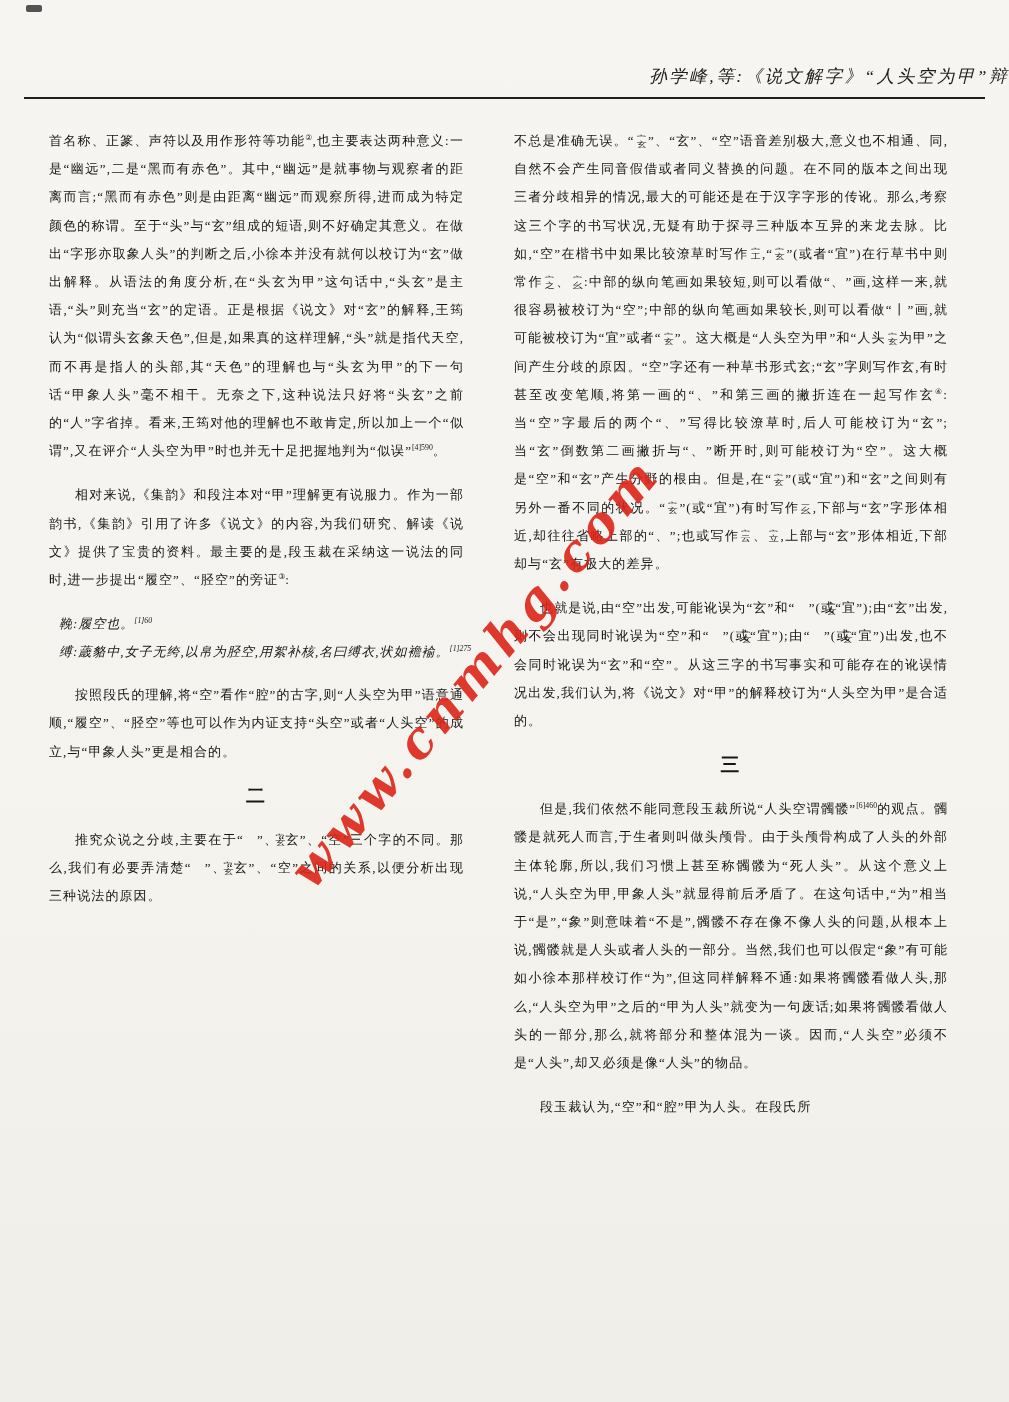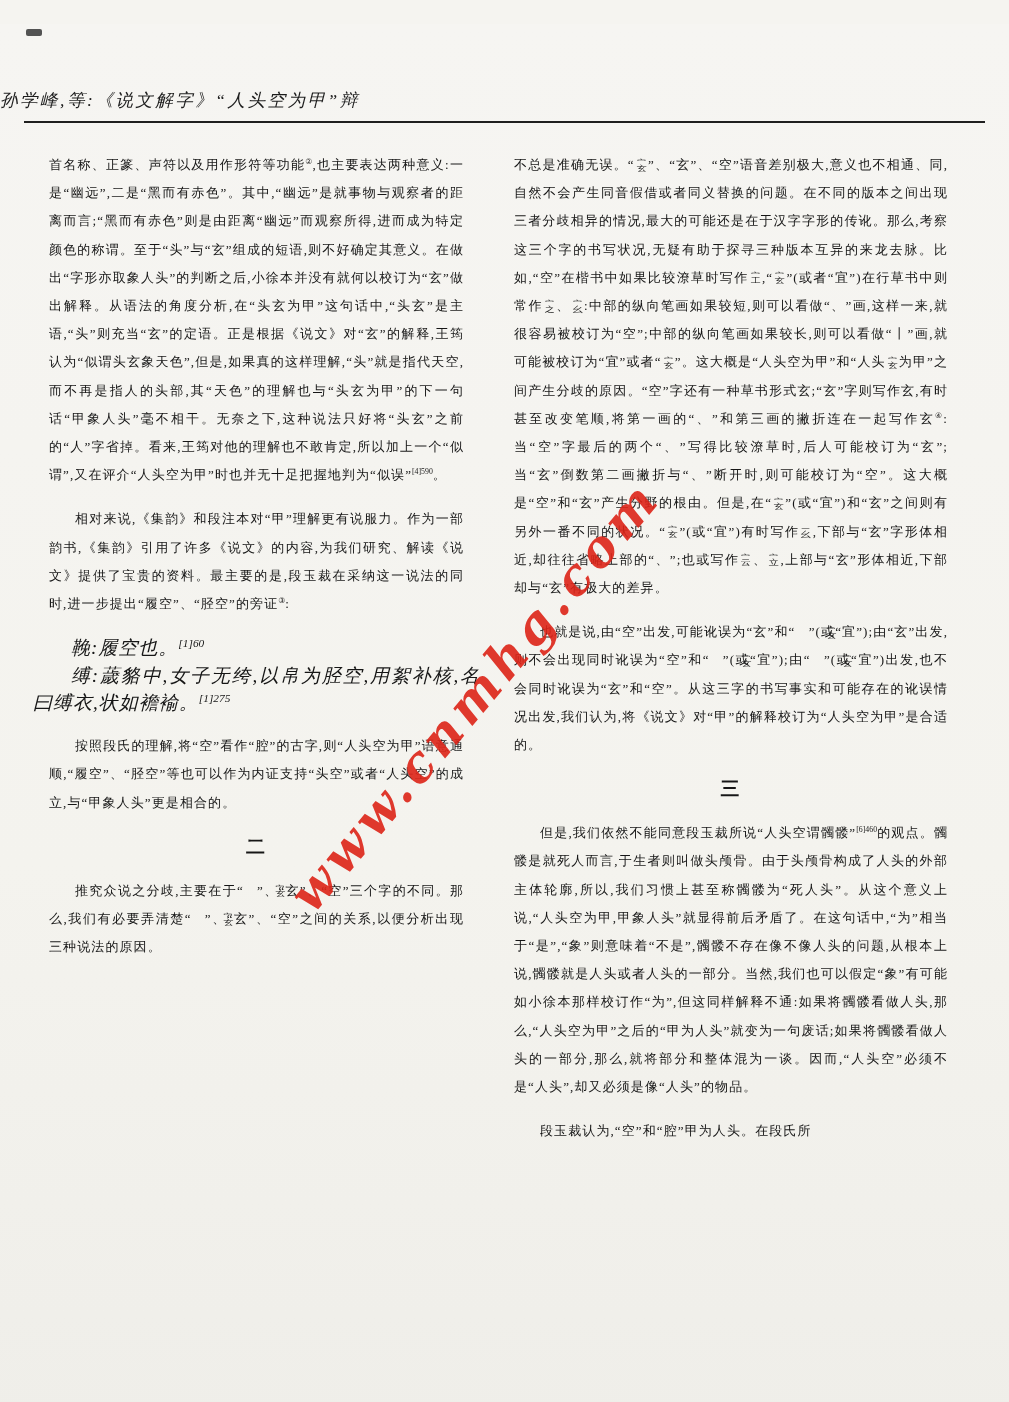--- a/index.html
+++ b/index.html
@@ -8,26 +8,25 @@
     background:#f5f4f0;
     font-family:"Liberation Serif","DejaVu Serif",serif;
     color:#161616;
     position:relative;
     overflow:hidden;
   }
   .page{position:relative;width:1009px;height:1402px;background:linear-gradient(180deg,#f6f5f2 0%,#f4f3ee 60%,#efeee9 100%);}
   .corner-mark{position:absolute;left:26px;top:5px;width:16px;height:7px;background:#2a2a2a;border-radius:2px;opacity:.8;}
   .hdr{
     padding-top:64px;
-    text-align:left;
+    text-align:right;
     font-style:italic;
     font-size:17.5px;
     letter-spacing:2.5px;
     color:#1c1c1c;
-    margin-top:24px;
   }
   .rule{
     margin:9px 24px 0 24px;
     border-bottom:2.5px solid #1f1f1f;
   }
   .cols{
     display:flex;
     padding:12px 45px 0 33px;
     gap:18px;
   }
@@ -38,21 +37,21 @@
     margin:16px;
     font-size:13px;
     line-height:28.2px;
     letter-spacing:1.1px;
     text-align:justify;
     text-justify:inter-ideograph;
     word-break:break-all;
   }
   .col p.indent{text-indent:2em;}
   .col p.quote{
-    font-size:19px;
+    font-size:13px;
     line-height:27px;
     font-style:italic;
     letter-spacing:1px;
     margin:1px 0;
   }
   .col h3.section{
     margin:3px 0 3px 0;
     text-align:center;
     font-size:19px;
     line-height:28px;

